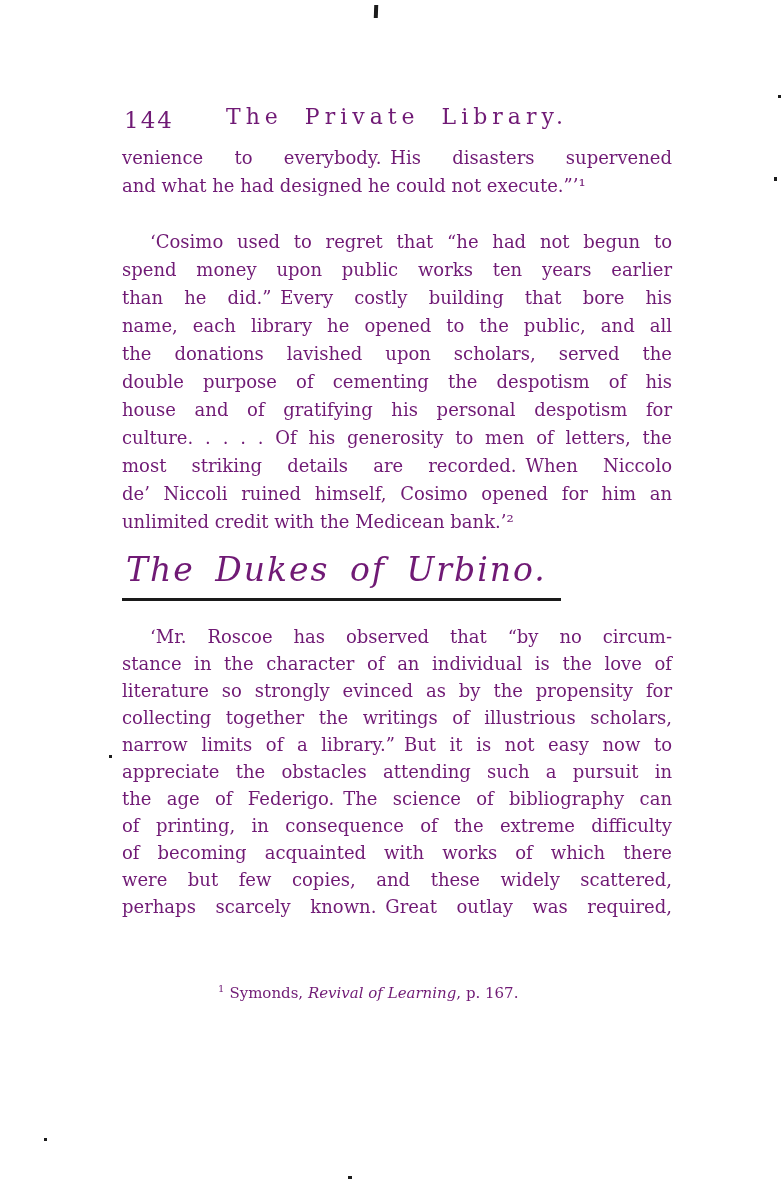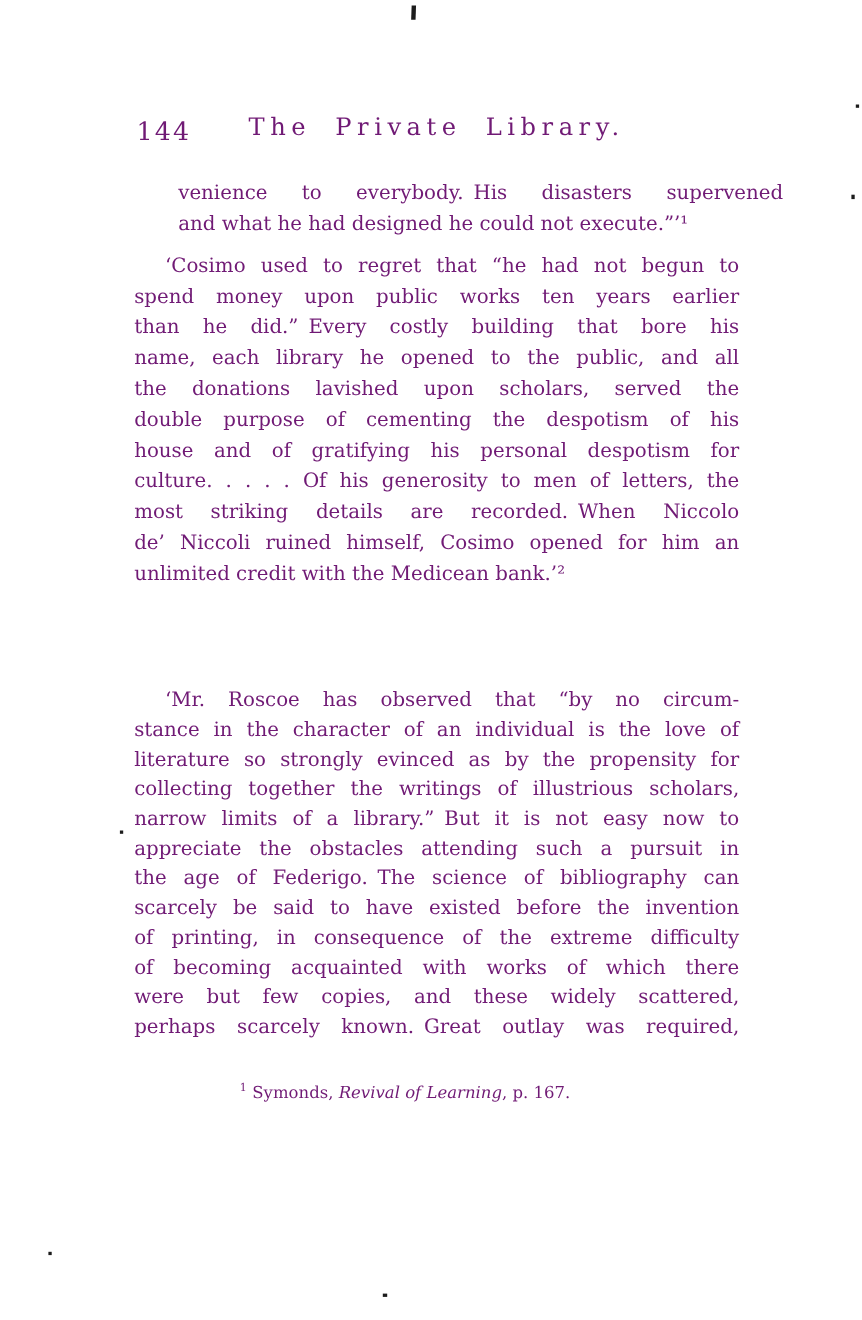--- a/index.html
+++ b/index.html
@@ -49,21 +49,21 @@
     text-align-last: justify;
     white-space: normal;
   }
   .para .ln.short {
     text-align: center;
     text-align-last: left;
   }
   .para .ln.indent {
     text-indent: 28px;
   }
-  .para1 { top: 162px; margin-left: 40px; }
+  .para1 { top: 144px; }
   .para2 { top: 228px; }
   .para3 { top: 623px; }
   .para3 .ln { line-height: 27px; }
   
   .section-heading {
     top: 550px;
   }
   .section-heading .head-inner {
     display: inline-block;
     font-style: italic;
@@ -133,30 +133,32 @@
     <div class="ln">name, each library he opened to the public, and all</div>
     <div class="ln">the donations lavished upon scholars, served the</div>
     <div class="ln">double purpose of cementing the despotism of his</div>
     <div class="ln">house and of gratifying his personal despotism for</div>
     <div class="ln">culture. . . . . Of his generosity to men of letters, the</div>
     <div class="ln">most striking details are recorded. When Niccolo</div>
     <div class="ln">de’ Niccoli ruined himself, Cosimo opened for him an</div>
     <div class="ln short">unlimited credit with the Medicean bank.’²</div>
   </div>
 
+  <div class="col section-heading">
+    <span class="head-inner">The Dukes of Urbino.</span>
+  </div>
 
   <div class="col para para3">
     <div class="ln indent">‘Mr. Roscoe has observed that “by no circum-</div>
     <div class="ln">stance in the character of an individual is the love of</div>
     <div class="ln">literature so strongly evinced as by the propensity for</div>
     <div class="ln">collecting together the writings of illustrious scholars,</div>
     <div class="ln">narrow limits of a library.” But it is not easy now to</div>
     <div class="ln">appreciate the obstacles attending such a pursuit in</div>
     <div class="ln">the age of Federigo. The science of bibliography can</div>
-    <div class="ln">scarcely be said to have existed before the invention</div>
     <div class="ln">of printing, in consequence of the extreme difficulty</div>
     <div class="ln">of becoming acquainted with works of which there</div>
     <div class="ln">were but few copies, and these widely scattered,</div>
     <div class="ln">perhaps scarcely known. Great outlay was required,</div>
   </div>
 
   <div class="col footnotes">
     <div class="fn">
       <sup>1</sup><span>Symonds, </span><i>Revival of Learning</i><span>, p. 167.</span>
     </div>

